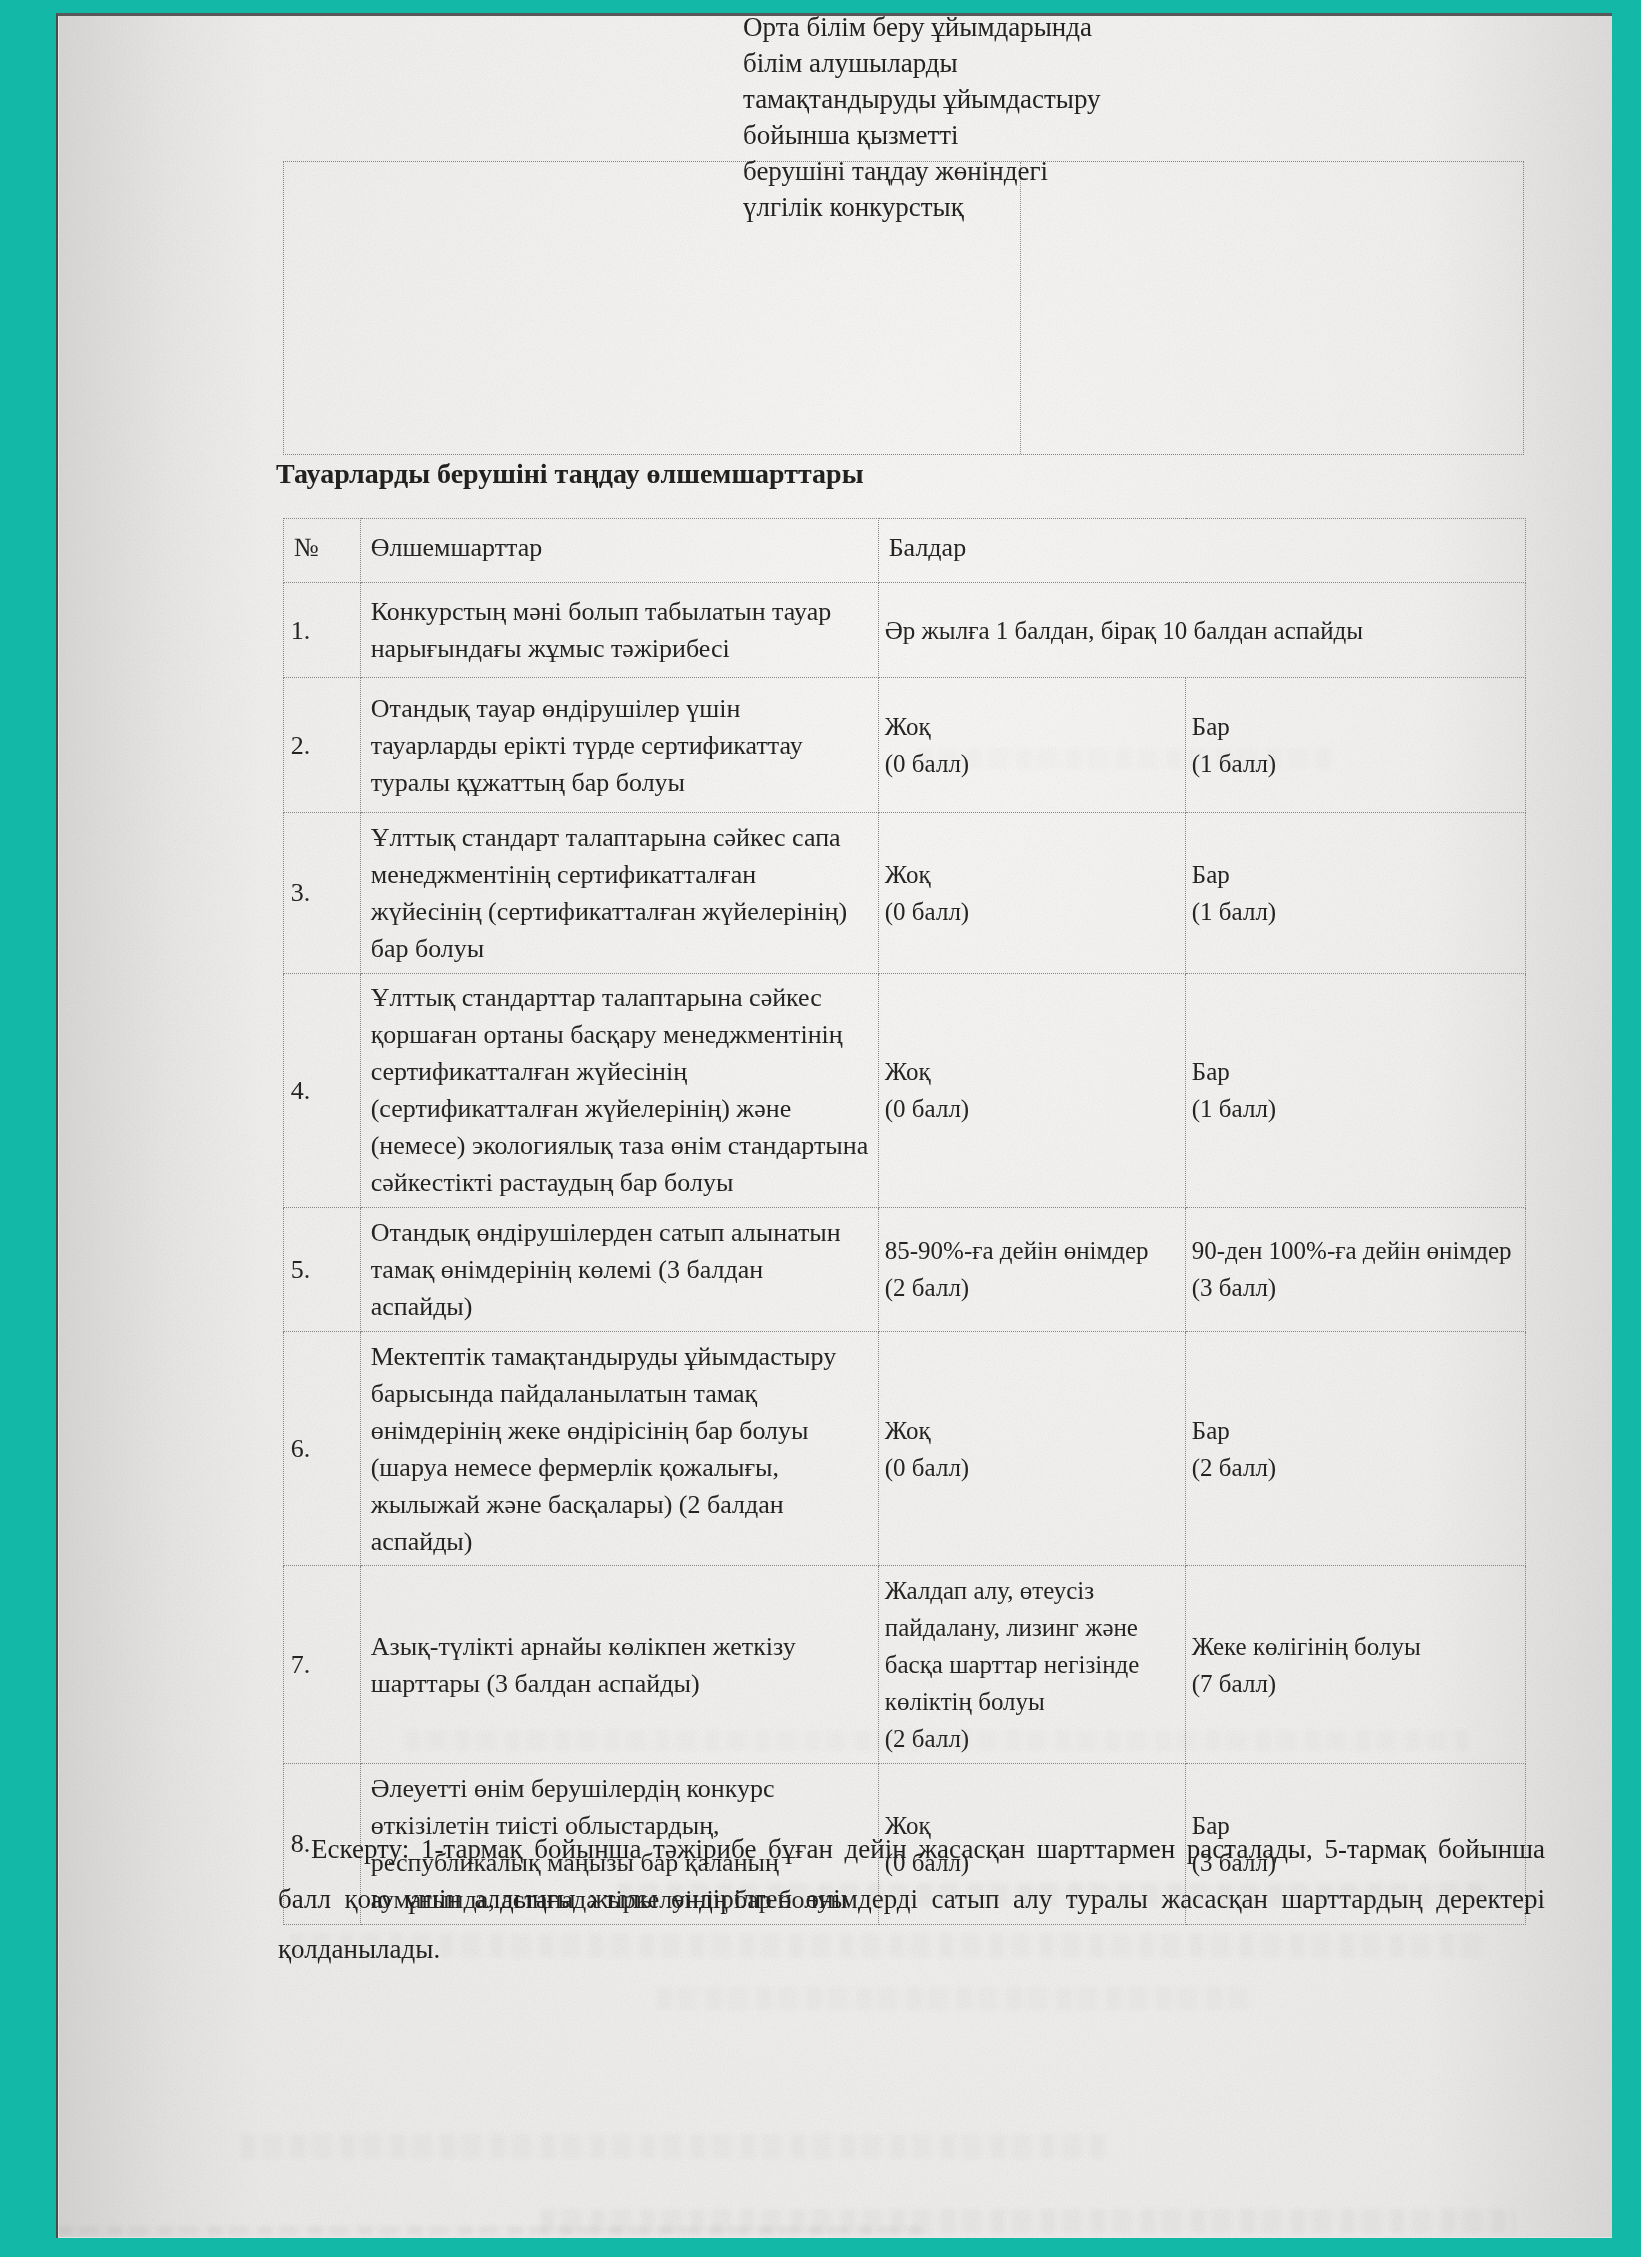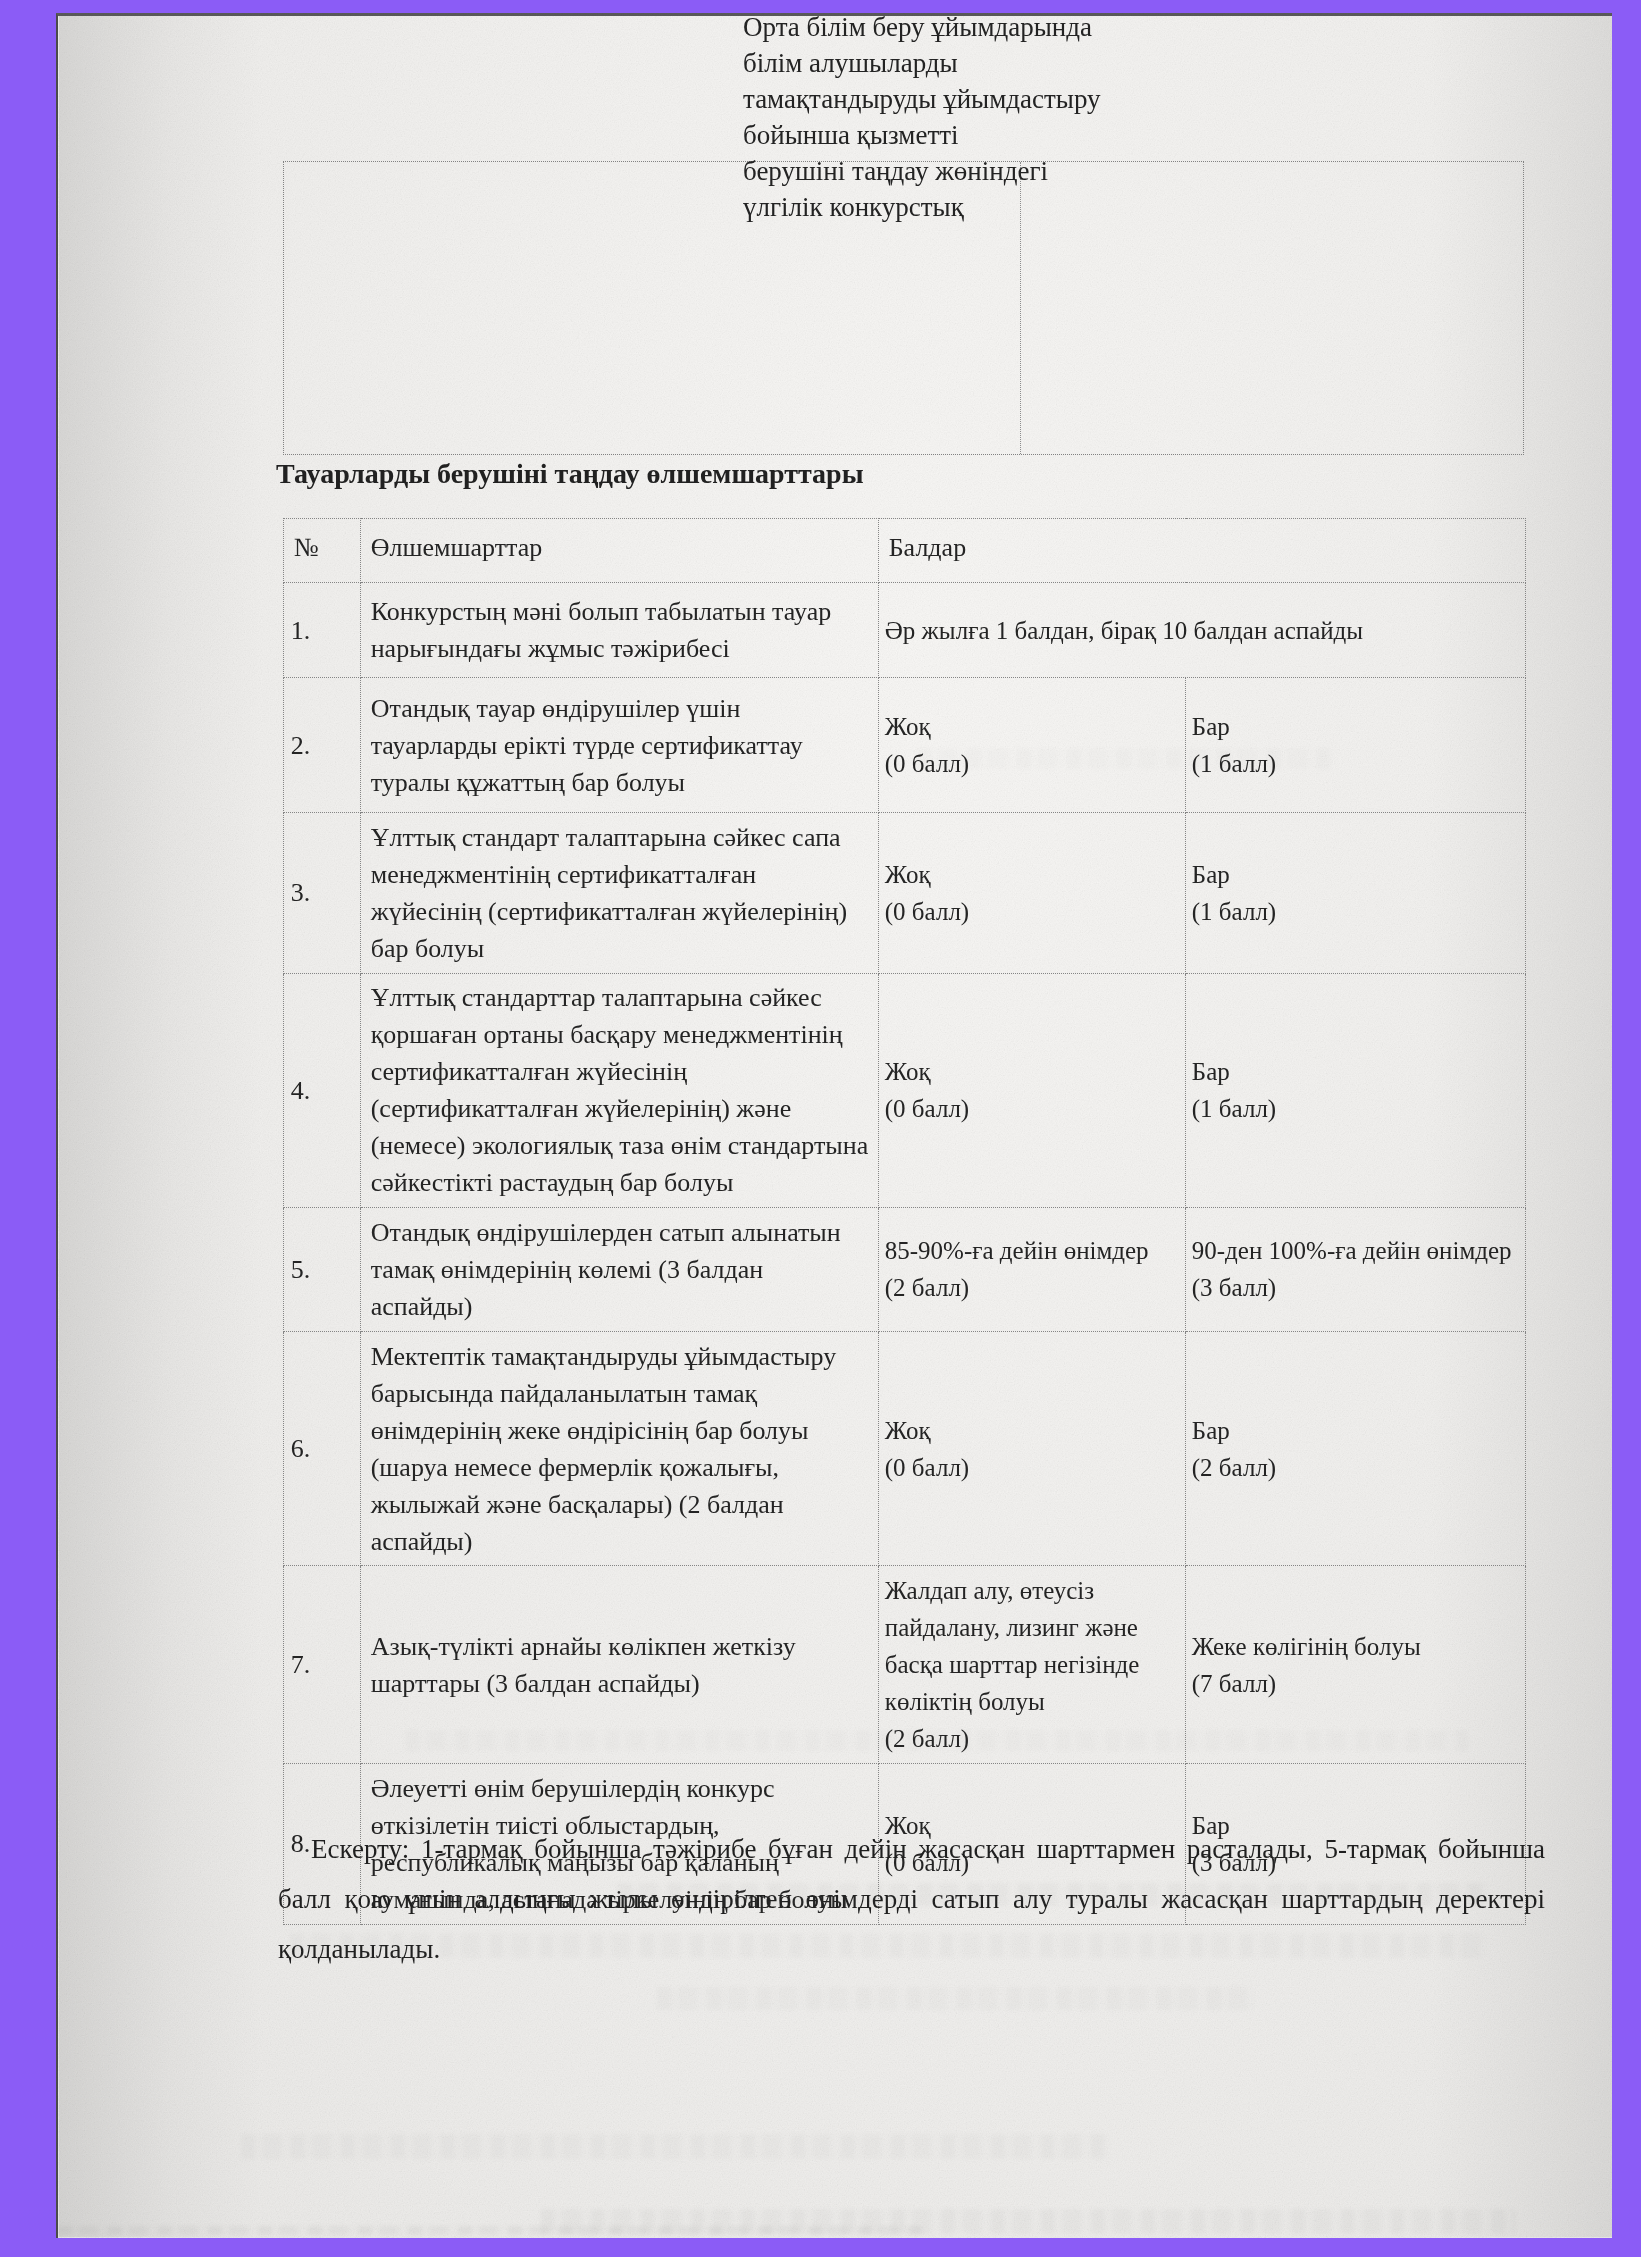--- a/index.html
+++ b/index.html
@@ -1,17 +1,17 @@
 <!DOCTYPE html>
 <html><head>
 <meta charset="utf-8">
 <style>
   html,body{margin:0;padding:0;}
   .page{
-    position:relative;width:1641px;height:2257px;background:#8b5cf6;overflow:hidden;
+    position:relative;width:1641px;height:2257px;background:#14b8a6;overflow:hidden;
     font-family:"Liberation Serif","DejaVu Serif",serif;color:#262626;
   }
   
   .paper{
     position:absolute;left:56px;top:12.6px;width:1556px;height:2225px;
     background:radial-gradient(ellipse at 55% 28%, #f8f7f5 0%, #f1f0ee 55%, #eae9e7 100%);
     border-top:3.9px solid #5a5a5a;border-left:2.9px solid #4c4c4c;
     box-sizing:border-box;
   }
   .shade-left{position:absolute;left:59px;top:16.4px;width:203px;height:2221px;

